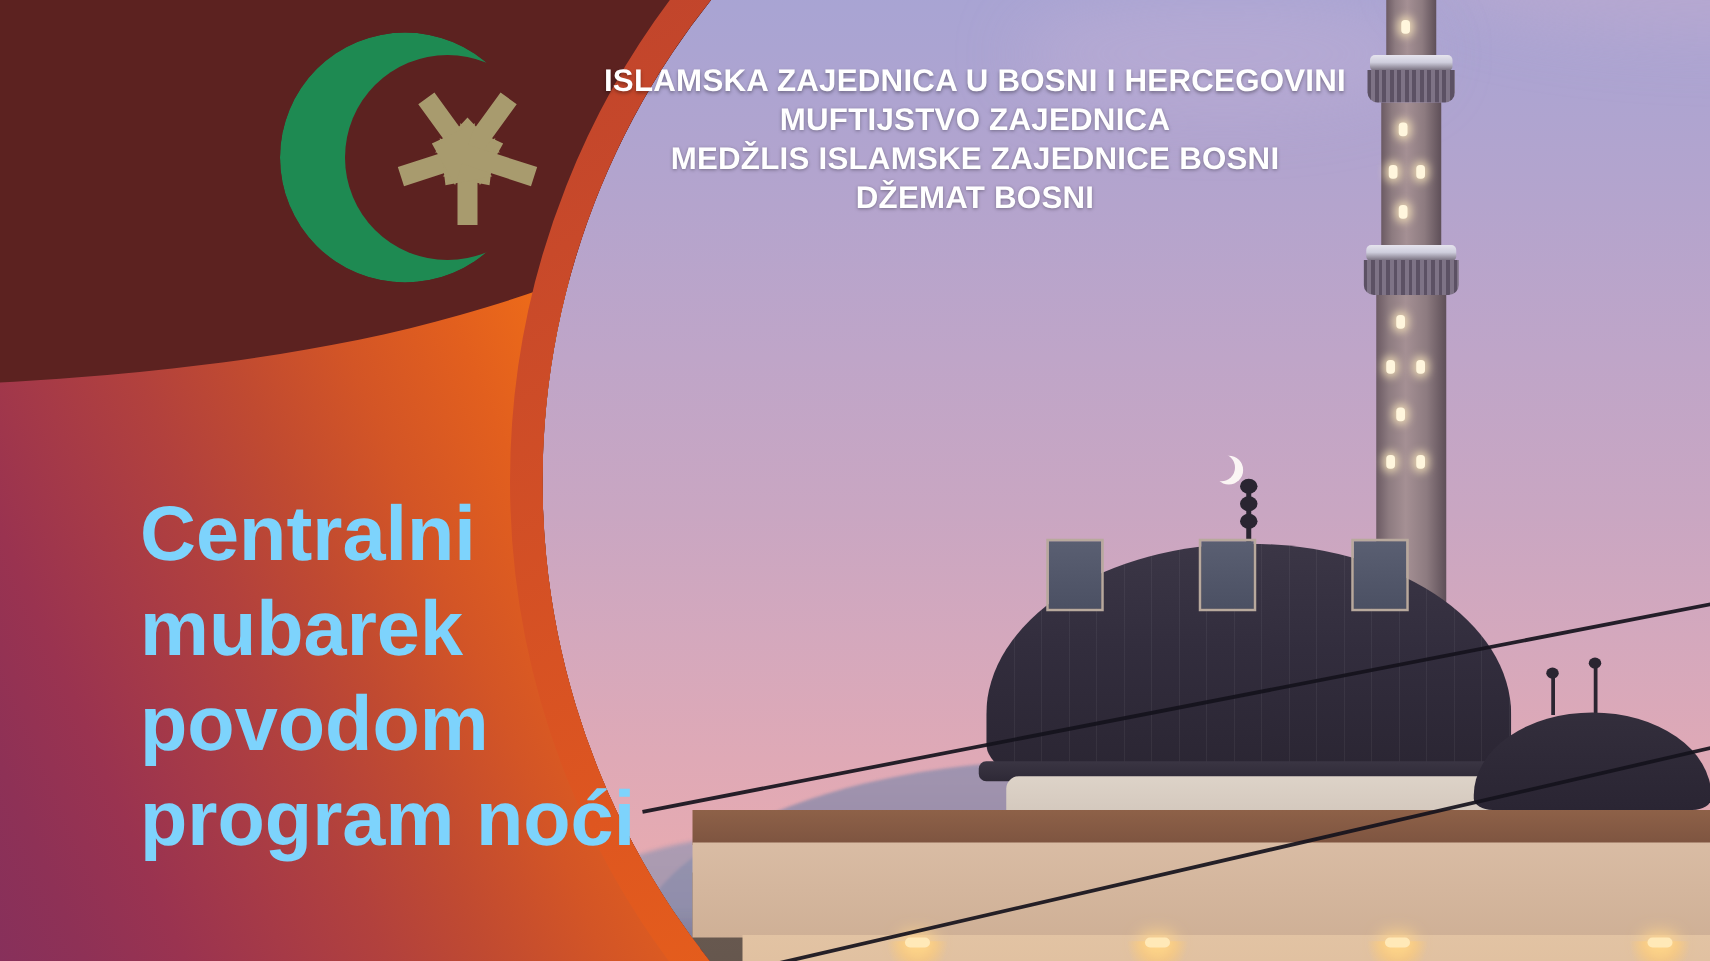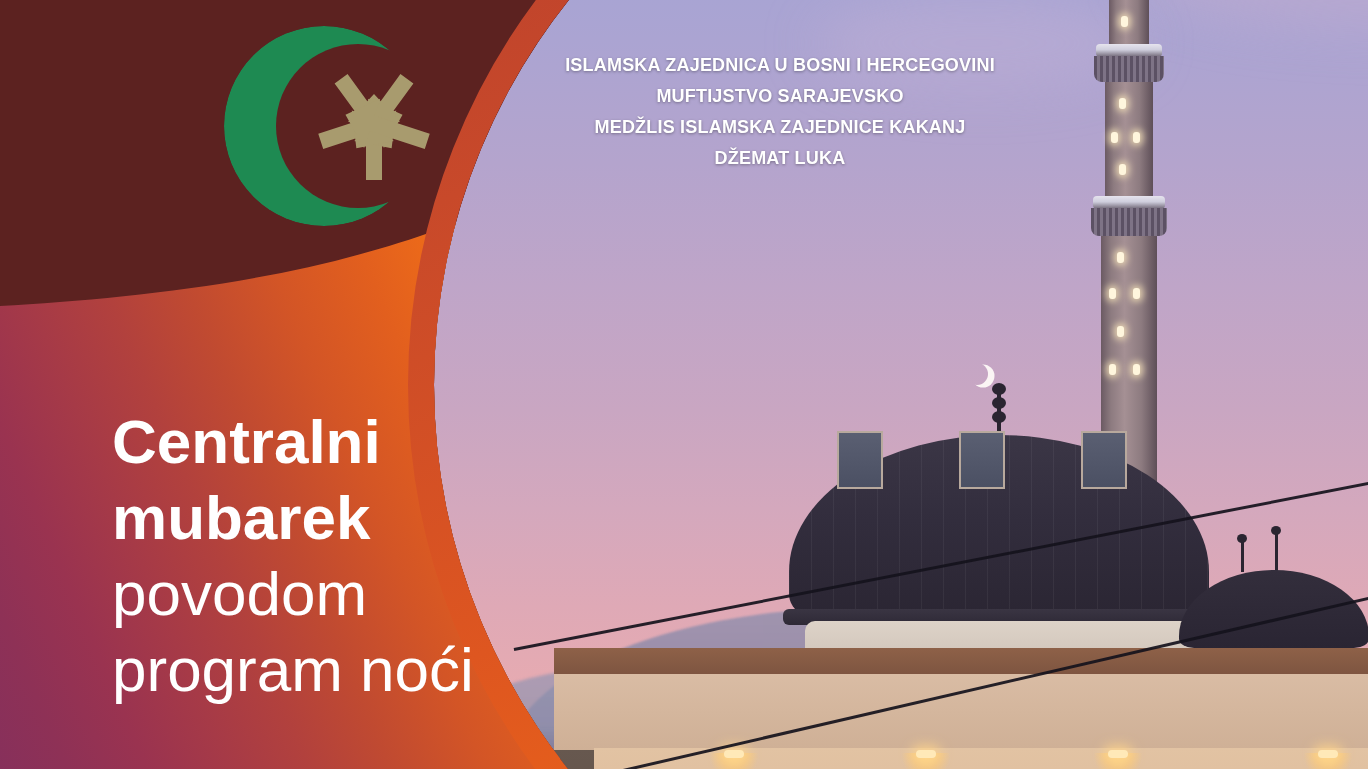--- a/index.html
+++ b/index.html
@@ -165,33 +165,33 @@
   .wire{
     position:absolute; height:3px; background:#15121c; transform-origin:left center; opacity:.92;
   }
 
   
   .header-text{
     position:absolute; left:470px; top:50px; width:620px;
     text-align:center;
     color:#ffffff;
     font-weight:bold;
-    font-size:18px;
+    font-size:25px;
     line-height:31px;
     letter-spacing:.2px;
     text-shadow:0 1px 3px rgba(0,0,0,.35);
     z-index:40;
   }
   .title{
-    position:absolute; left:112px; top:404px; width:430px;
-    color:#ffffff; z-index:40;
+    position:absolute; left:112px; top:390px; width:430px;
+    color:#7dd3fc; z-index:40;
   }
   .title .ln{ display:block; font-size:62px; line-height:76px; white-space:nowrap; }
   .title .b{ font-weight:bold; }
-  .title .r{ font-weight:normal; }
+  .title .r{ font-weight:bold; }
 
   
   .logo{ position:absolute; left:222px; top:16px; width:230px; height:220px; z-index:40; }
 </style>
 </head>
 <body>
 
 <div class="poster">
 
   <div class="photo-wrap">
@@ -363,23 +363,23 @@
           <g transform="rotate(288)">
             <path d="M -8,-52 L 8,-52 L 8,6 L 26,6 L 0,34 L -26,6 L -8,6 Z" transform="rotate(180) translate(0,-4)"></path>
           </g>
         </g>
       </g>
     </svg>
   </div>
 
   <div class="header-text">
     <div>ISLAMSKA ZAJEDNICA U BOSNI I HERCEGOVINI</div>
-    <div>MUFTIJSTVO SARAJEVSKO</div>
-    <div>MEDŽLIS ISLAMSKA ZAJEDNICE KAKANJ</div>
-    <div>DŽEMAT LUKA</div>
+    <div>MUFTIJSTVO ZAJEDNICA</div>
+    <div>MEDŽLIS ISLAMSKE ZAJEDNICE BOSNI</div>
+    <div>DŽEMAT BOSNI</div>
   </div>
 
   <div class="title">
     <span class="ln b">Centralni</span>
     <span class="ln b">mubarek</span>
     <span class="ln r">povodom</span>
     <span class="ln r">program noći</span>
   </div>
 
 </div>

